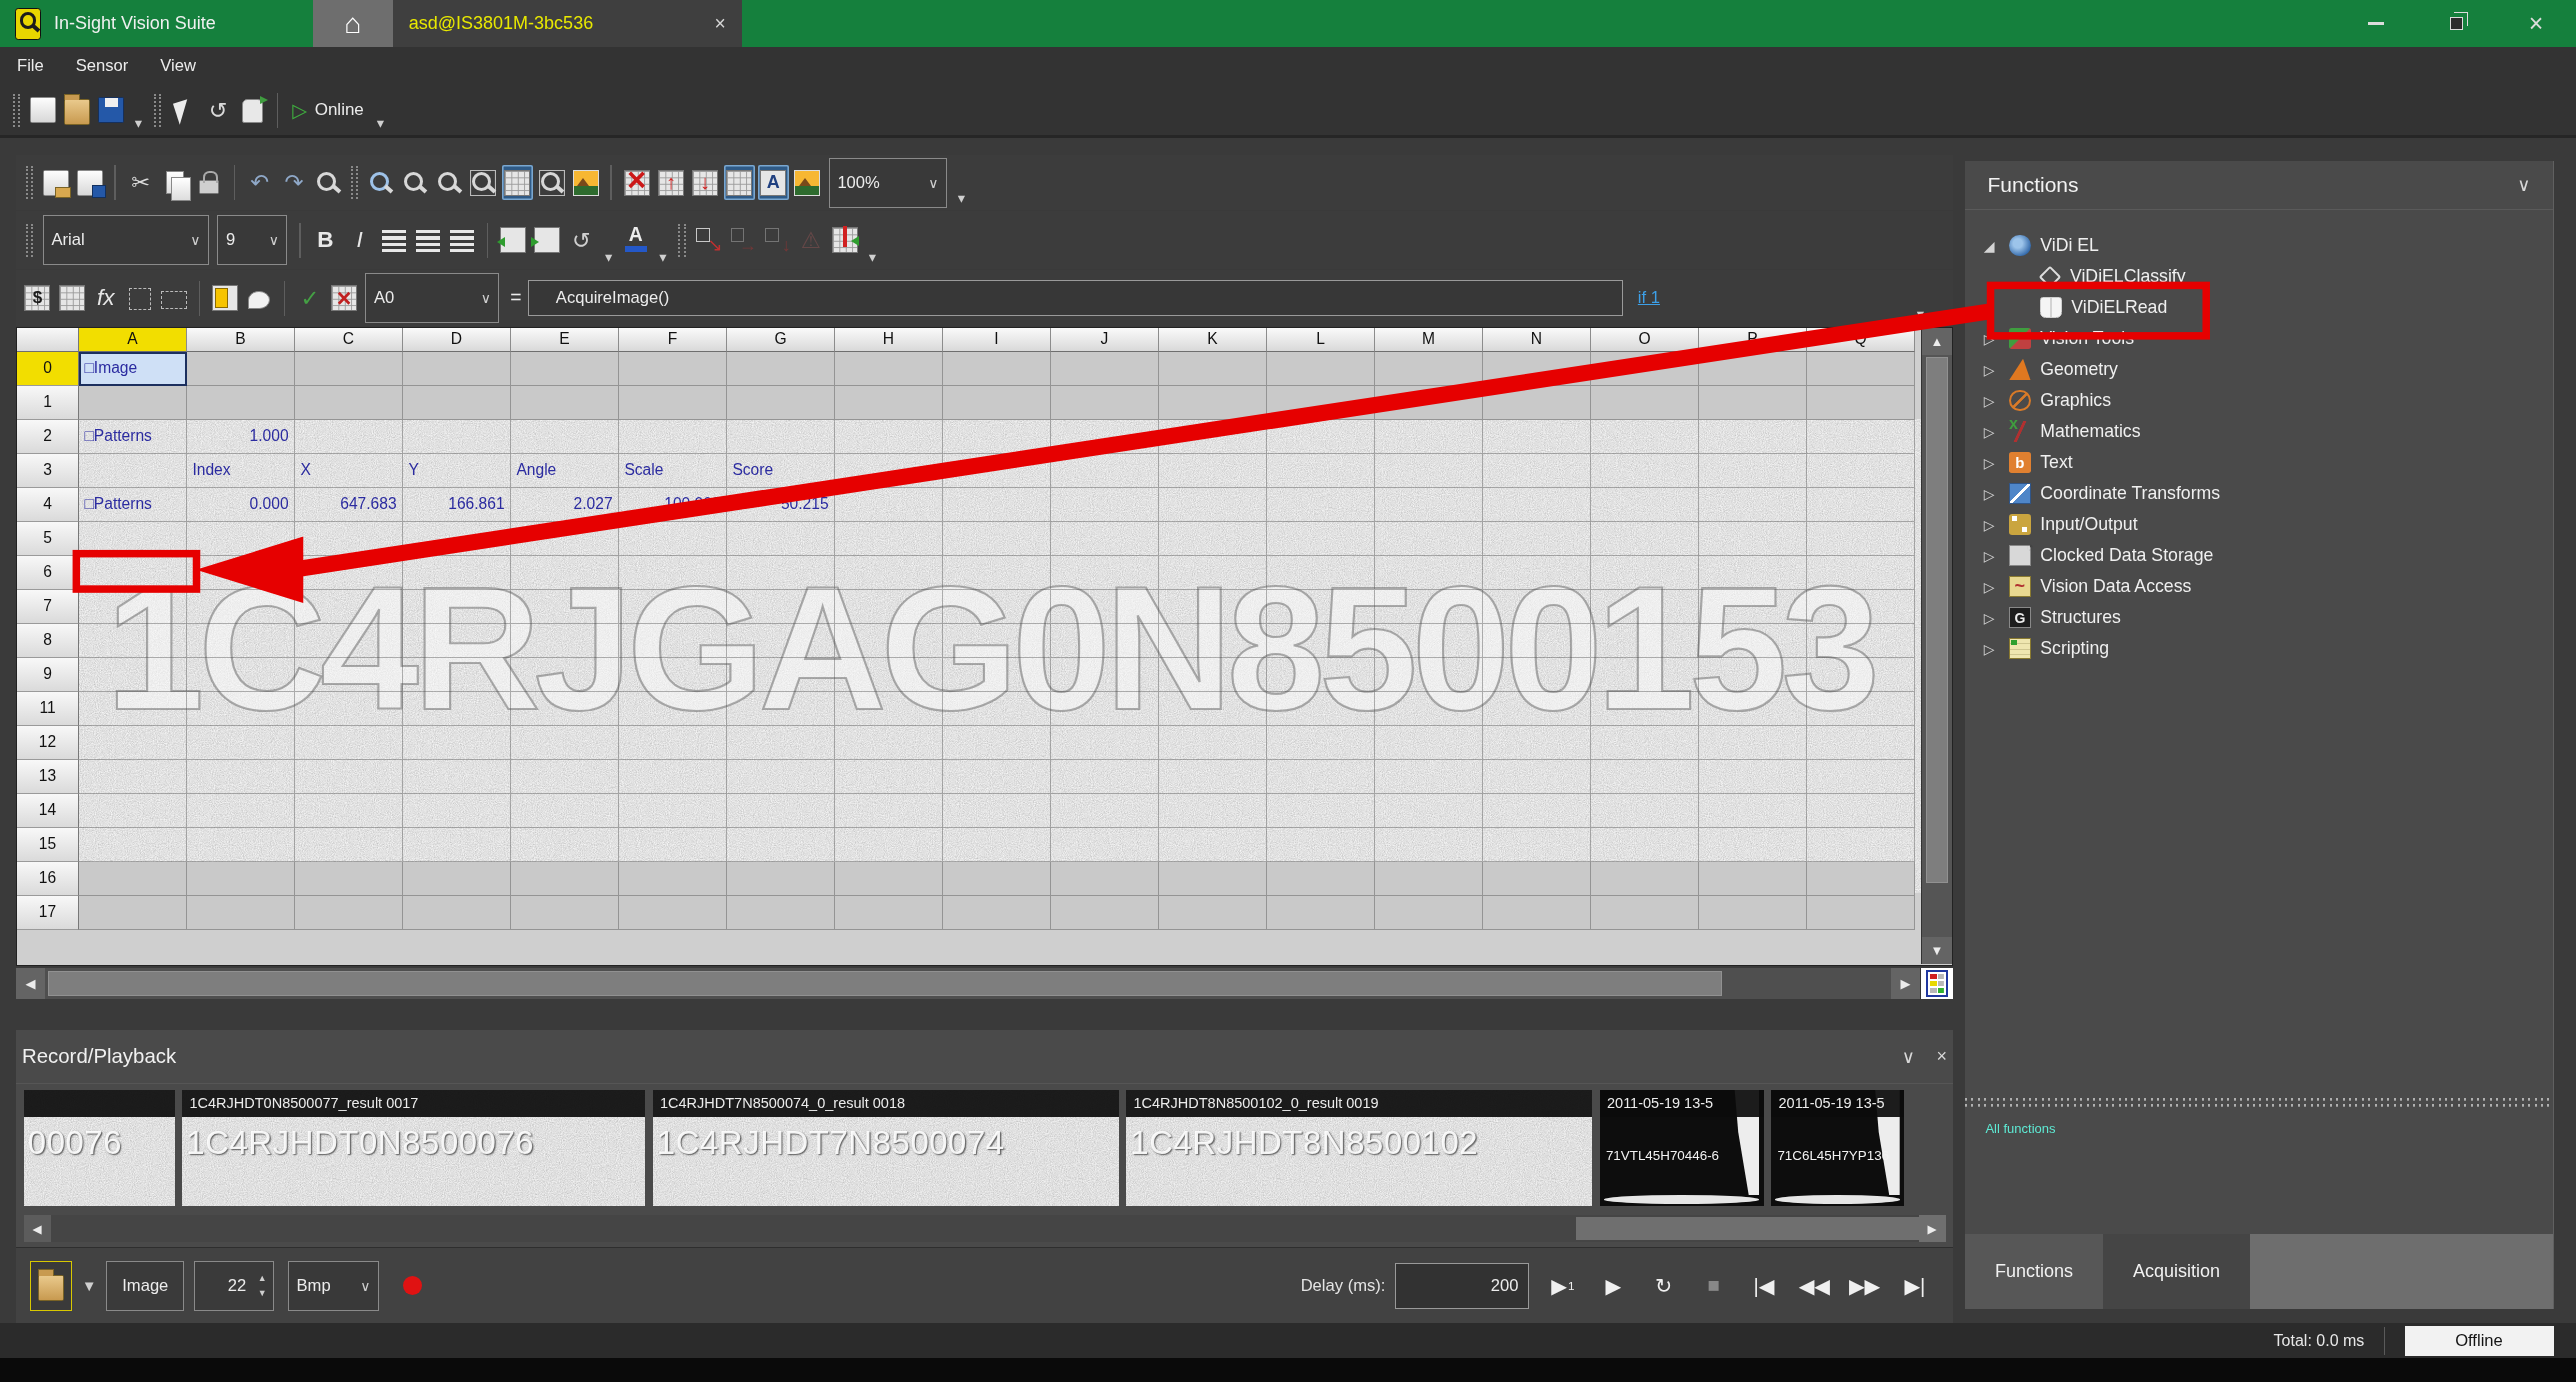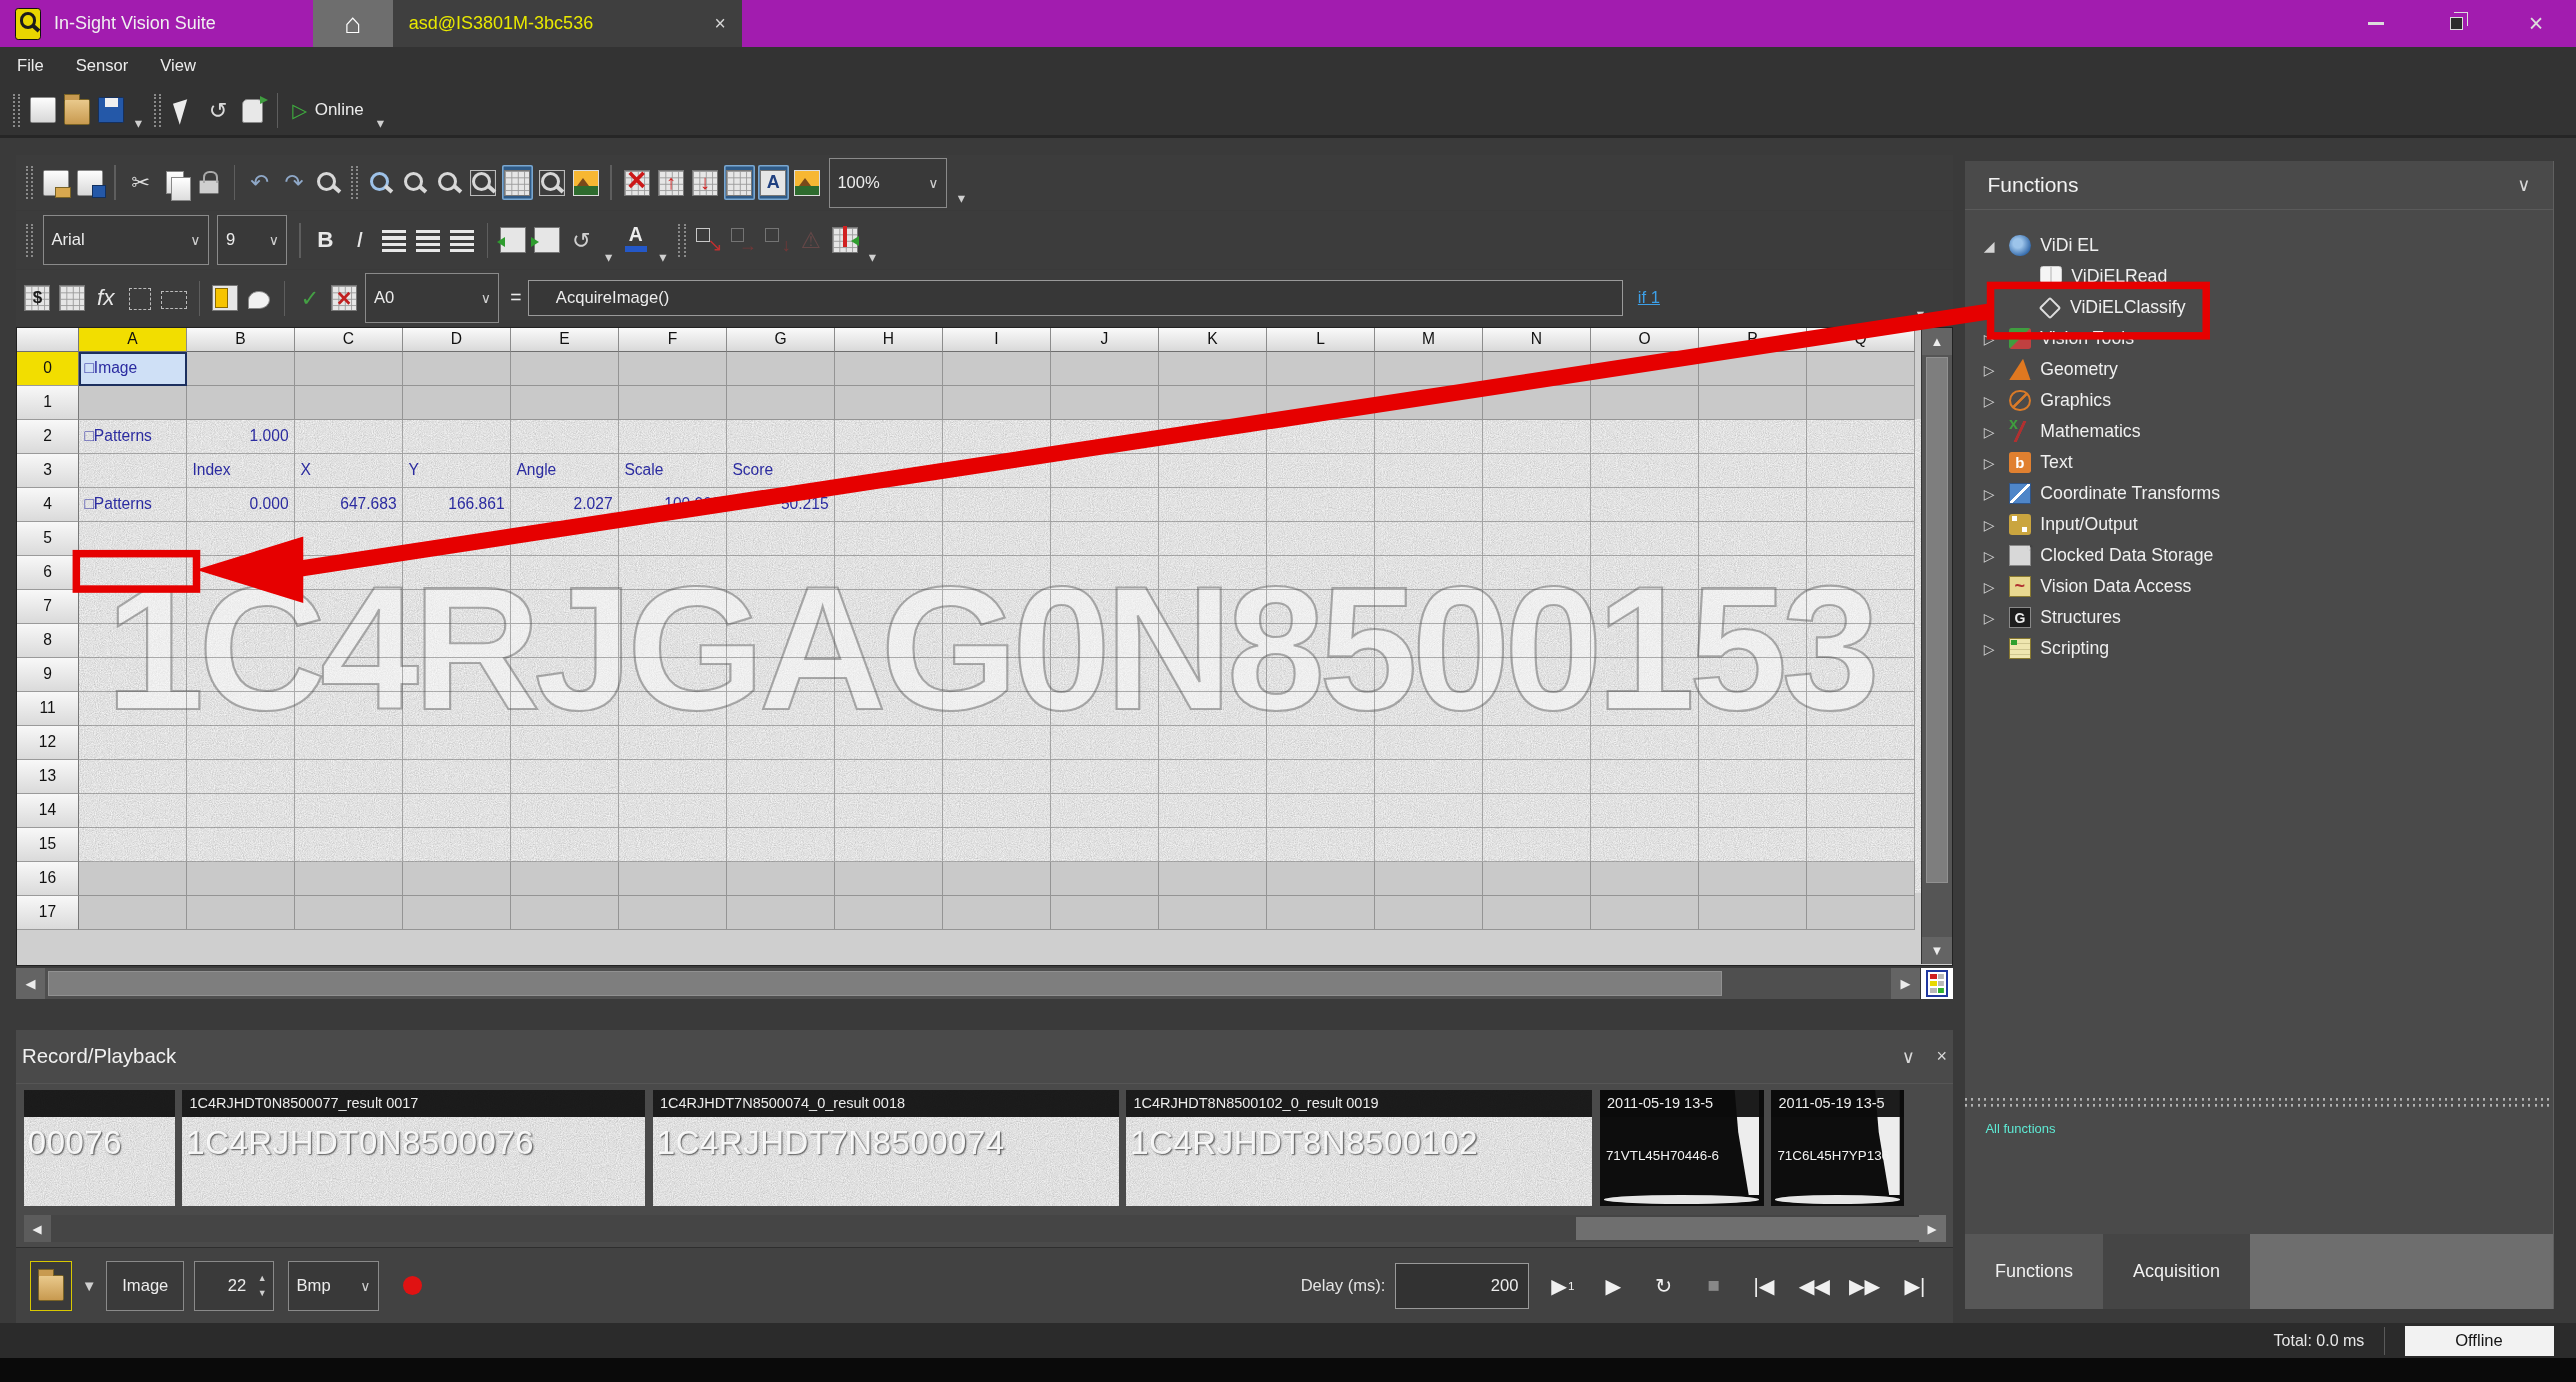--- a/index.html
+++ b/index.html
@@ -1,19 +1,19 @@
 <!DOCTYPE html>
 <html style="font-size:8.6px"><head>
 <meta charset="utf-8">
 <style>
 *{box-sizing:border-box;margin:0;padding:0}
 html,body{background:#151515}
 #app{position:relative;width:2576px;height:1382px;background:#3a3a3a;font-family:"Liberation Sans","DejaVu Sans",sans-serif;overflow:hidden}
 
-#titlebar{position:absolute;left:0;top:0;right:0;height:47px;background:#a21caf;display:flex;align-items:center}
+#titlebar{position:absolute;left:0;top:0;right:0;height:47px;background:#15803d;display:flex;align-items:center}
 .appicon{width:26px;height:32px;background:#e8d600;border:1.6px solid #101010;border-radius:3.2px;margin-left:15px;position:relative;flex:none}
 .appicon::before{content:"";position:absolute;left:3.8px;top:3.8px;width:10.7px;height:10.7px;border:3.8px solid #1c1c1c;border-radius:50%}
 .appicon::after{content:"";position:absolute;left:14.5px;top:17.7px;width:9px;height:4.3px;background:#1c1c1c;transform:rotate(42deg)}
 .apptitle{color:#f0f0f0;font-size:18px;margin-left:13px}
 .hometab{width:80px;height:47px;background:#6e6e6e;margin-left:97px;display:flex;align-items:center;justify-content:center;flex:none}
 .homeglyph{font-size:28px;color:#fff;line-height:1}
 .doctab{height:47px;background:#3f3f3f;display:flex;align-items:center;padding:0 16px;gap:16px;width:349px;flex:none}
 .dlabel{color:#e8e800;font-size:18px;white-space:nowrap}
 .dclose{color:#d6d6d6;font-size:19.3px;margin-left:auto}
 #wincontrols{margin-left:auto;display:flex;height:47px}
@@ -923,27 +923,27 @@
       <span class="hbtn">∨</span>
     </div>
     <div id="fn-tree">
         <div class="titem" style="padding-left: 14px;">
           <div class="texp">◢</div>
           <div class="fic fi-vidi-el"></div>
           <div class="tlab">ViDi EL</div>
         </div>
         <div class="titem" style="padding-left: 45px;">
           <div class="texp"></div>
+          <div class="fic fi-classify"></div>
+          <div class="tlab">ViDiELClassify</div>
+        </div>
+        <div class="titem" style="padding-left: 45px;">
+          <div class="texp"></div>
           <div class="fic fi-read"></div>
           <div class="tlab">ViDiELRead</div>
-        </div>
-        <div class="titem" style="padding-left: 45px;">
-          <div class="texp"></div>
-          <div class="fic fi-classify"></div>
-          <div class="tlab">ViDiELClassify</div>
         </div>
         <div class="titem" style="padding-left: 14px;">
           <div class="texp">▷</div>
           <div class="fic fi-vision-tools"></div>
           <div class="tlab">Vision Tools</div>
         </div>
         <div class="titem" style="padding-left: 14px;">
           <div class="texp">▷</div>
           <div class="fic fi-geometry"></div>
           <div class="tlab">Geometry</div>

